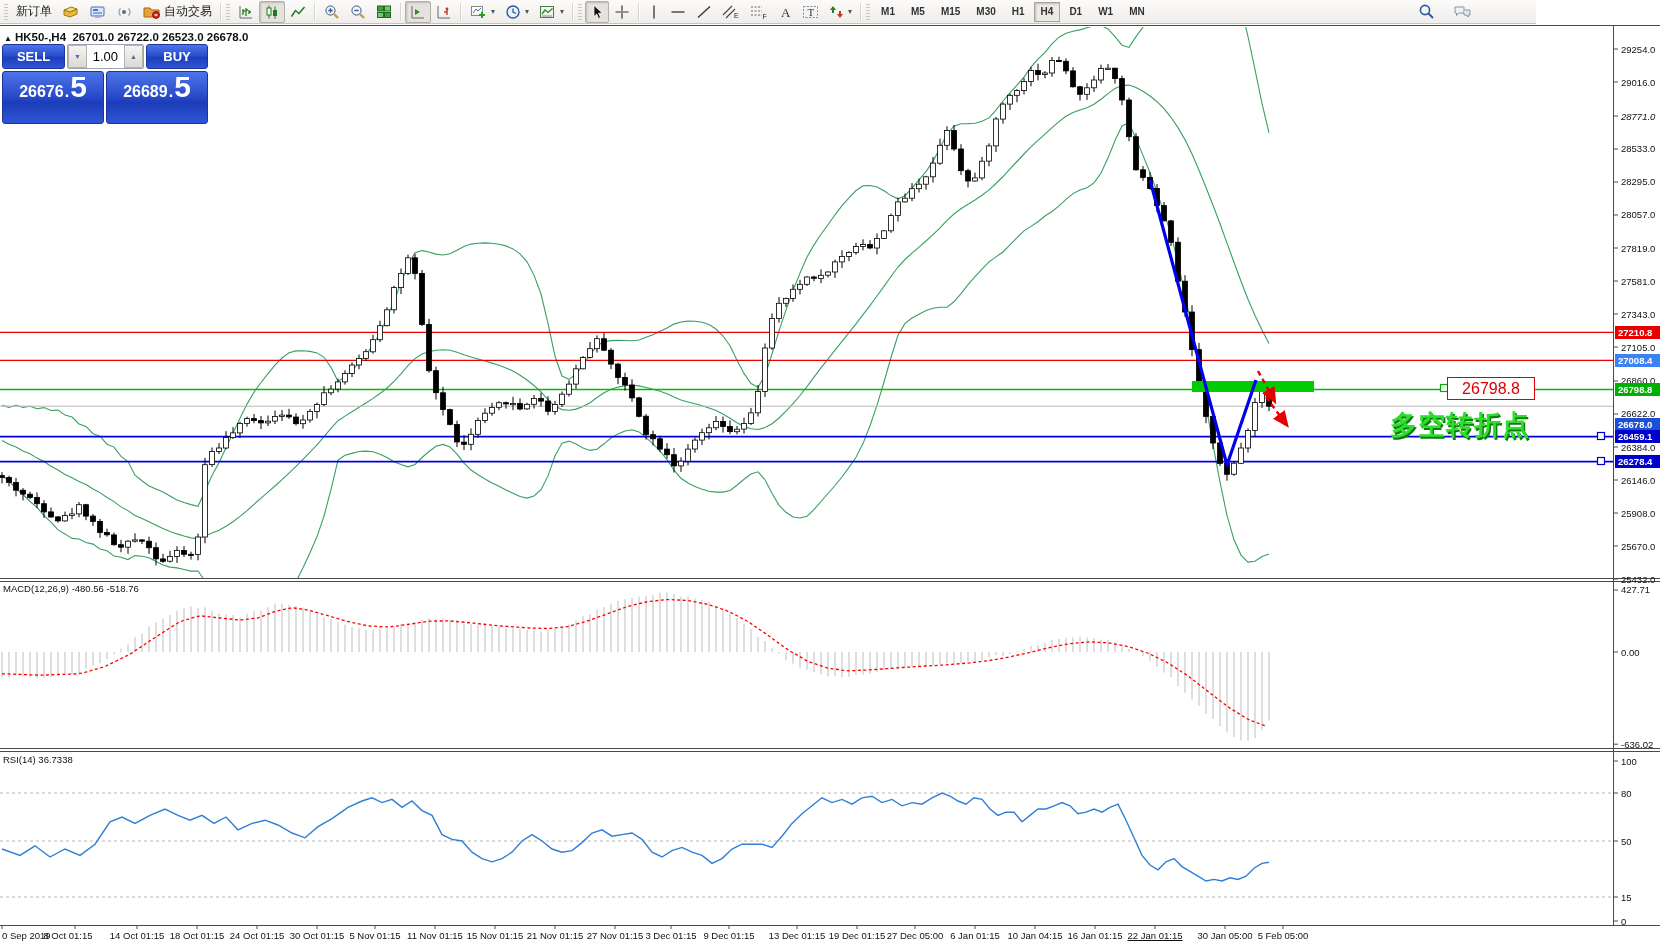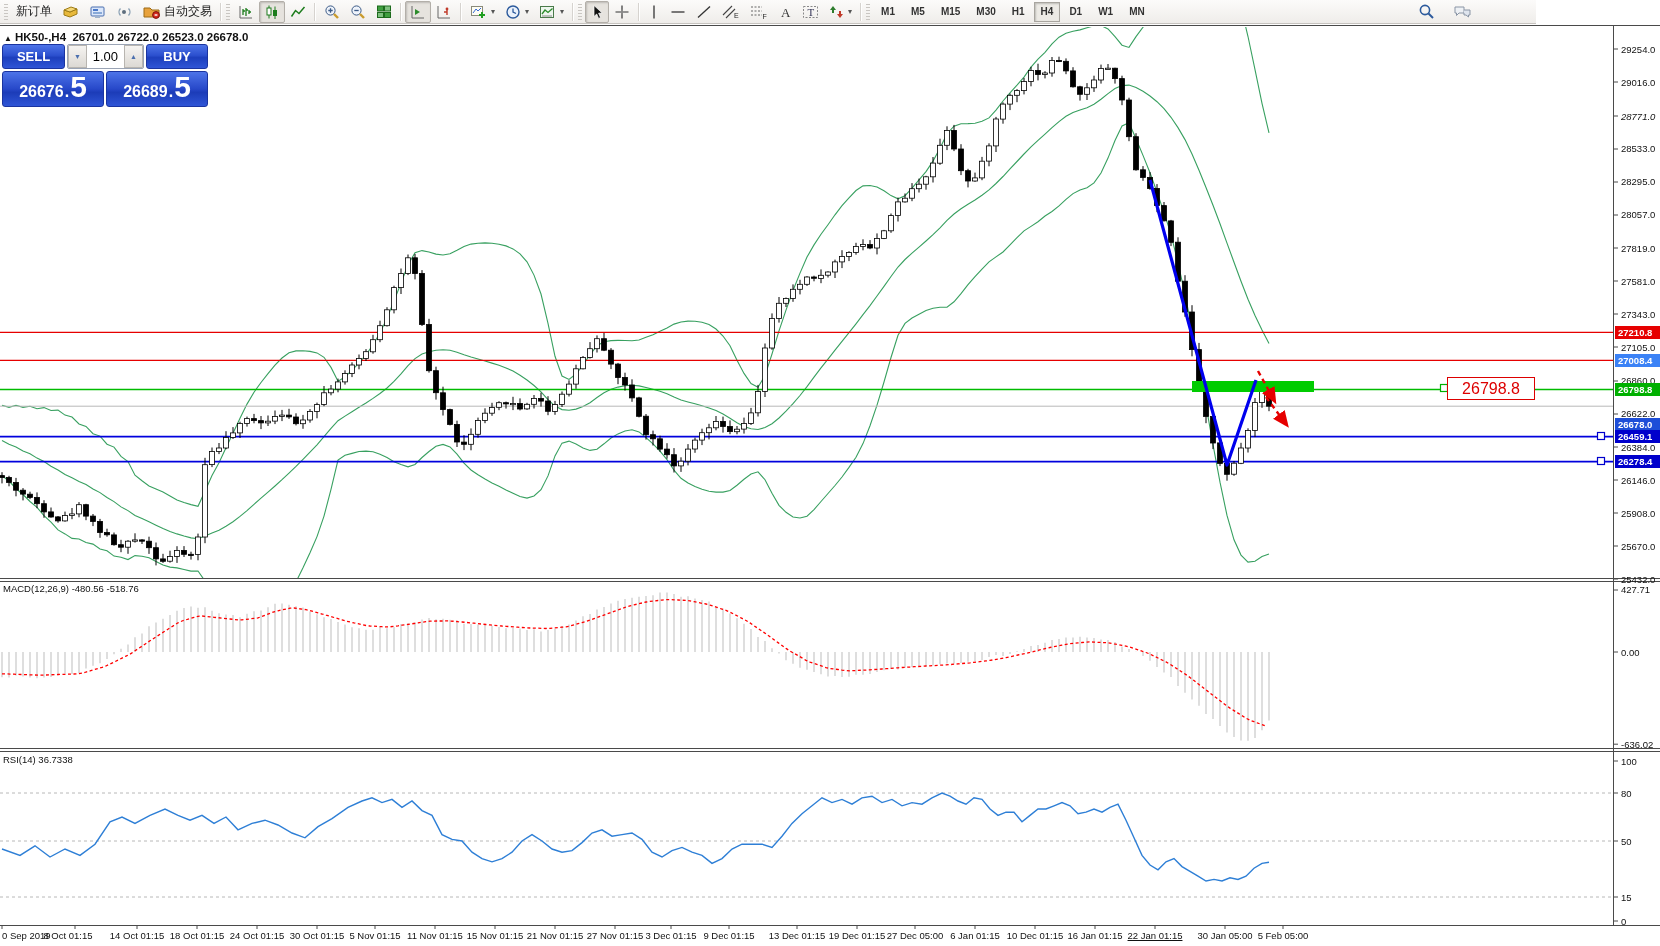--- a/index.html
+++ b/index.html
@@ -40,21 +40,21 @@
   #oct .row1{display:flex;gap:2px;height:25px;}
   .blue-btn{background:linear-gradient(#4d74e8,#2c50cf 45%,#1d3fbd 55%,#2f55d6);
             border:1px solid #1a34a0;border-radius:3px;color:#fff;font-weight:700;font-size:13px;
             display:flex;align-items:center;justify-content:center;cursor:pointer;}
   #sell-btn{width:61px;} #buy-btn{width:60px;}
   #vol-box{flex:1;display:flex;align-items:stretch;border:1px solid #9aa4b5;border-radius:2px;background:#fff;overflow:hidden;}
   .spin{width:17px;background:linear-gradient(#f6f4f1,#dcd9d4);border:1px solid #b8b5b0;color:#4a6fae;
         font-size:7px;display:flex;align-items:center;justify-content:center;cursor:pointer;}
   #vol-val{flex:1;display:flex;align-items:center;justify-content:flex-end;padding-right:6px;
            font-size:13px;color:#000;}
-  #oct .row2{display:flex;gap:2px;margin-top:2px;height:36px;}
+  #oct .row2{display:flex;gap:2px;margin-top:2px;height:53px;}
   .px-box{width:101px;display:flex;align-items:baseline;justify-content:center;border-radius:3px;
           background:linear-gradient(#4d74e8,#2748c9 50%,#1c3cb8 60%,#2f55d6);border:1px solid #1a34a0;
           color:#fff;cursor:pointer;}
   .px-main{font-size:16px;font-weight:700;}
   .px-dot{font-size:16px;font-weight:700;margin:0 1px;}
   .px-big{font-size:30px;font-weight:700;line-height:30px;}
 
   
   #cn-note{position:absolute;left:1352px;top:407px;width:178px;text-align:right;z-index:4;
            font-size:27px;font-weight:700;color:#2ede2e;letter-spacing:1px;white-space:nowrap;
@@ -991,20 +991,21 @@
         <span class="px-main">26689</span>
           <span class="px-dot">.</span>
           <span class="px-big">5</span>
       </div>
     </div>
   </div>
 
   <div class="panelbl" style="left:3px;top:583px;">MACD(12,26,9) -480.56 -518.76</div>
   <div class="panelbl" style="left:3px;top:754px;">RSI(14) 36.7338</div>
 
+  <div id="cn-note">多空转折点</div>
   <div id="callout">26798.8</div>
 
   <div id="gen-labels">
       <div class="ytick" style="top: 43.5px;">29254.0</div>
       <div class="ytick" style="top: 76.5051px;">29016.0</div>
       <div class="ytick" style="top: 111px; font-style: italic;">28771.0</div>
       <div class="ytick" style="top: 143.486px;">28533.0</div>
       <div class="ytick" style="top: 176.491px;">28295.0</div>
       <div class="ytick" style="top: 209.496px;">28057.0</div>
       <div class="ytick" style="top: 242.502px;">27819.0</div>
@@ -1042,19 +1043,19 @@
       <div class="xlab" style="left: 435px;">11 Nov 01:15</div>
       <div class="xlab" style="left: 495px;">15 Nov 01:15</div>
       <div class="xlab" style="left: 555px;">21 Nov 01:15</div>
       <div class="xlab" style="left: 615px;">27 Nov 01:15</div>
       <div class="xlab" style="left: 671px;">3 Dec 01:15</div>
       <div class="xlab" style="left: 729px;">9 Dec 01:15</div>
       <div class="xlab" style="left: 797px;">13 Dec 01:15</div>
       <div class="xlab" style="left: 857px;">19 Dec 01:15</div>
       <div class="xlab" style="left: 915px;">27 Dec 05:00</div>
       <div class="xlab" style="left: 975px;">6 Jan 01:15</div>
-      <div class="xlab" style="left: 1035px;">10 Dec 01:15</div>
+      <div class="xlab" style="left: 1035px;">10 Jan 04:15</div>
       <div class="xlab" style="left: 1095px;">16 Jan 01:15</div>
       <div class="xlab" style="left: 1155px; text-decoration: underline;">22 Jan 01:15</div>
       <div class="xlab" style="left: 1225px;">30 Jan 05:00</div>
       <div class="xlab" style="left: 1283px;">5 Feb 05:00</div>
     </div>
 </div>
 
 </body></html>

